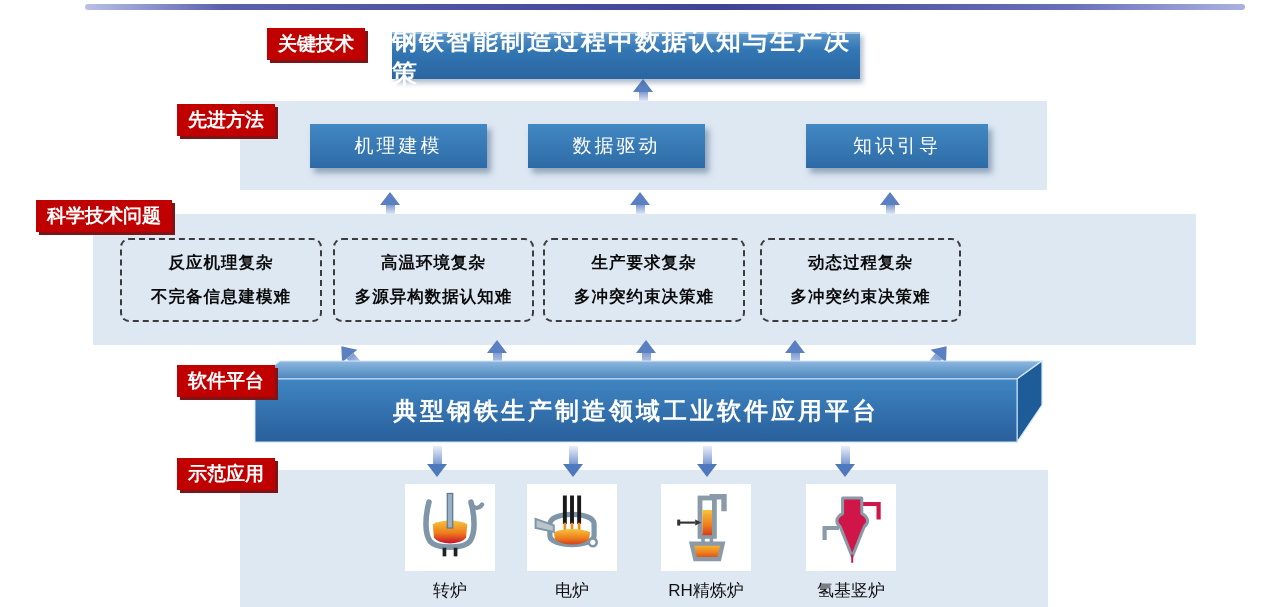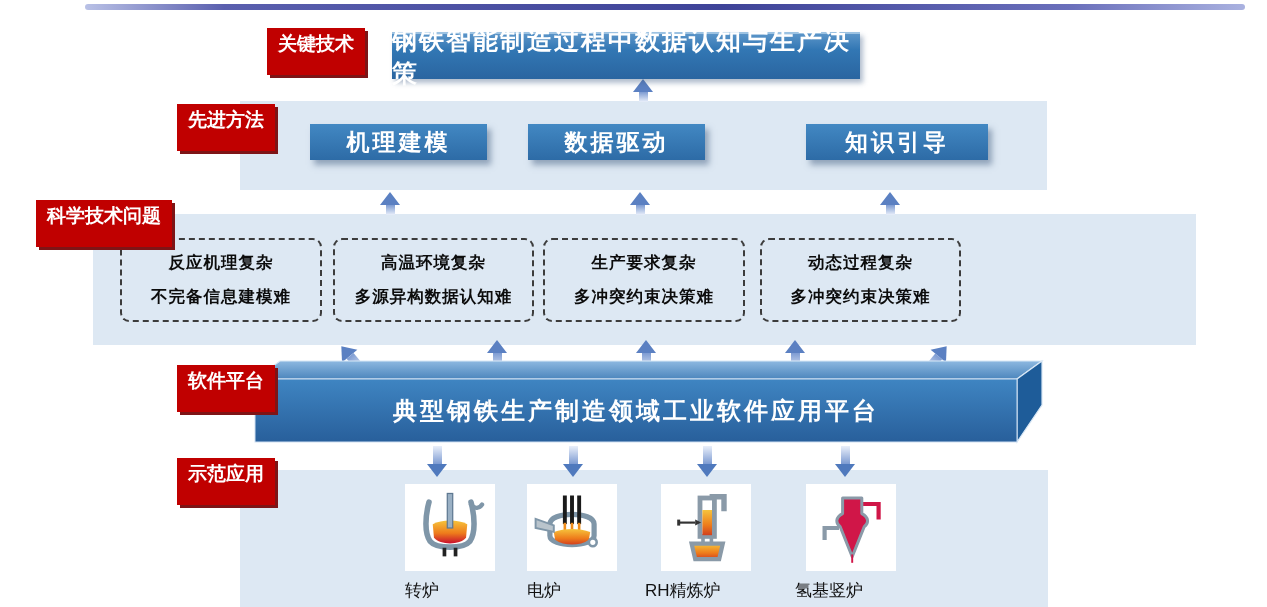--- a/index.html
+++ b/index.html
@@ -8,37 +8,37 @@
 
   .top-divider{position:absolute;left:85px;top:4px;width:1160px;height:6px;border-radius:3px;
     background:linear-gradient(90deg,#b9c1e6 0%,#5a5fae 12%,#3e4398 55%,#6a6fbb 85%,#aab2e0 100%);}
 
   .band{position:absolute;background:#dde8f3;}
   .band.methods{left:240px;top:101px;width:807px;height:89px;}
   .band.problems{left:93px;top:214px;width:1103px;height:131px;}
   .band.apps{left:240px;top:470px;width:808px;height:137px;}
 
   .tag{position:absolute;background:#c00000;color:#ffffff;font-weight:bold;font-size:19px;
-    line-height:1;padding:6px 11px 22px;box-shadow:3px 3px 0 #7e1416;white-space:nowrap;z-index:6;}
+    line-height:1;padding:6px 11px 7px;box-shadow:3px 3px 0 #7e1416;white-space:nowrap;z-index:6;}
   .tag.key{left:267px;top:28px;}
   .tag.methods{left:177px;top:104px;}
   .tag.problems{left:36px;top:200px;}
   .tag.platform{left:177px;top:365px;}
   .tag.demo{left:177px;top:458px;}
 
   .banner-top{position:absolute;left:392px;top:32px;width:468px;height:45px;z-index:5;
     background:linear-gradient(180deg,#5a94c8 0%,#3277b4 35%,#2a65a0 100%);
     border-top:2px solid #9cc2e2;box-shadow:3px 4px 5px rgba(60,90,130,.4);
     color:#fff;font-weight:bold;font-size:25px;letter-spacing:2px;
     display:flex;align-items:center;justify-content:center;}
 
-  .bluebox{position:absolute;top:124px;height:36px;z-index:5;
+  .bluebox{position:absolute;top:124px;height:44px;z-index:5;
     background:linear-gradient(180deg,#4288c3 0%,#2d6ba6 100%);
     box-shadow:4px 5px 6px rgba(70,95,130,.5);
-    color:#fff;font-weight:bold;font-size:23px;letter-spacing:3px;
+    color:#fff;font-weight:normal;font-size:19px;letter-spacing:3px;
     display:flex;align-items:center;justify-content:center;}
   .bluebox.b1{left:310px;width:177px;}
   .bluebox.b2{left:528px;width:177px;}
   .bluebox.b3{left:806px;width:182px;}
 
   .dashedbox{position:absolute;top:238px;height:80px;border:2px dashed #3c3c3c;border-radius:9px;
     display:flex;flex-direction:column;align-items:center;justify-content:space-evenly;
     font-weight:bold;color:#0c0c0c;font-size:16.5px;letter-spacing:1px;z-index:5;}
   .dashedbox.d1{left:120px;width:198px;}
   .dashedbox.d2{left:333px;width:197px;}
@@ -58,21 +58,21 @@
 
   .platform-svg{position:absolute;left:250px;top:353px;z-index:4;}
   .platform-text{position:absolute;left:255px;top:379px;width:762px;height:63px;z-index:5;
     color:#fff;font-weight:bold;font-size:24px;letter-spacing:3px;
     display:flex;align-items:center;justify-content:center;}
 
   .tile{position:absolute;top:484px;width:90px;height:87px;background:#ffffff;z-index:5;
     display:flex;align-items:center;justify-content:center;}
   .tile.t1{left:405px;} .tile.t2{left:527px;} .tile.t3{left:661px;} .tile.t4{left:806px;}
 
-  .applabel{position:absolute;top:579px;font-size:17px;color:#111;text-align:left;z-index:5;}
+  .applabel{position:absolute;top:579px;font-size:17px;color:#111;text-align:center;z-index:5;}
   .applabel.a1{left:405px;width:90px;}
   .applabel.a2{left:527px;width:90px;}
   .applabel.a3{left:645px;width:122px;}
   .applabel.a4{left:795px;width:112px;}
 </style>
 </head>
 <body>
 
 <div id="canvas">
 

